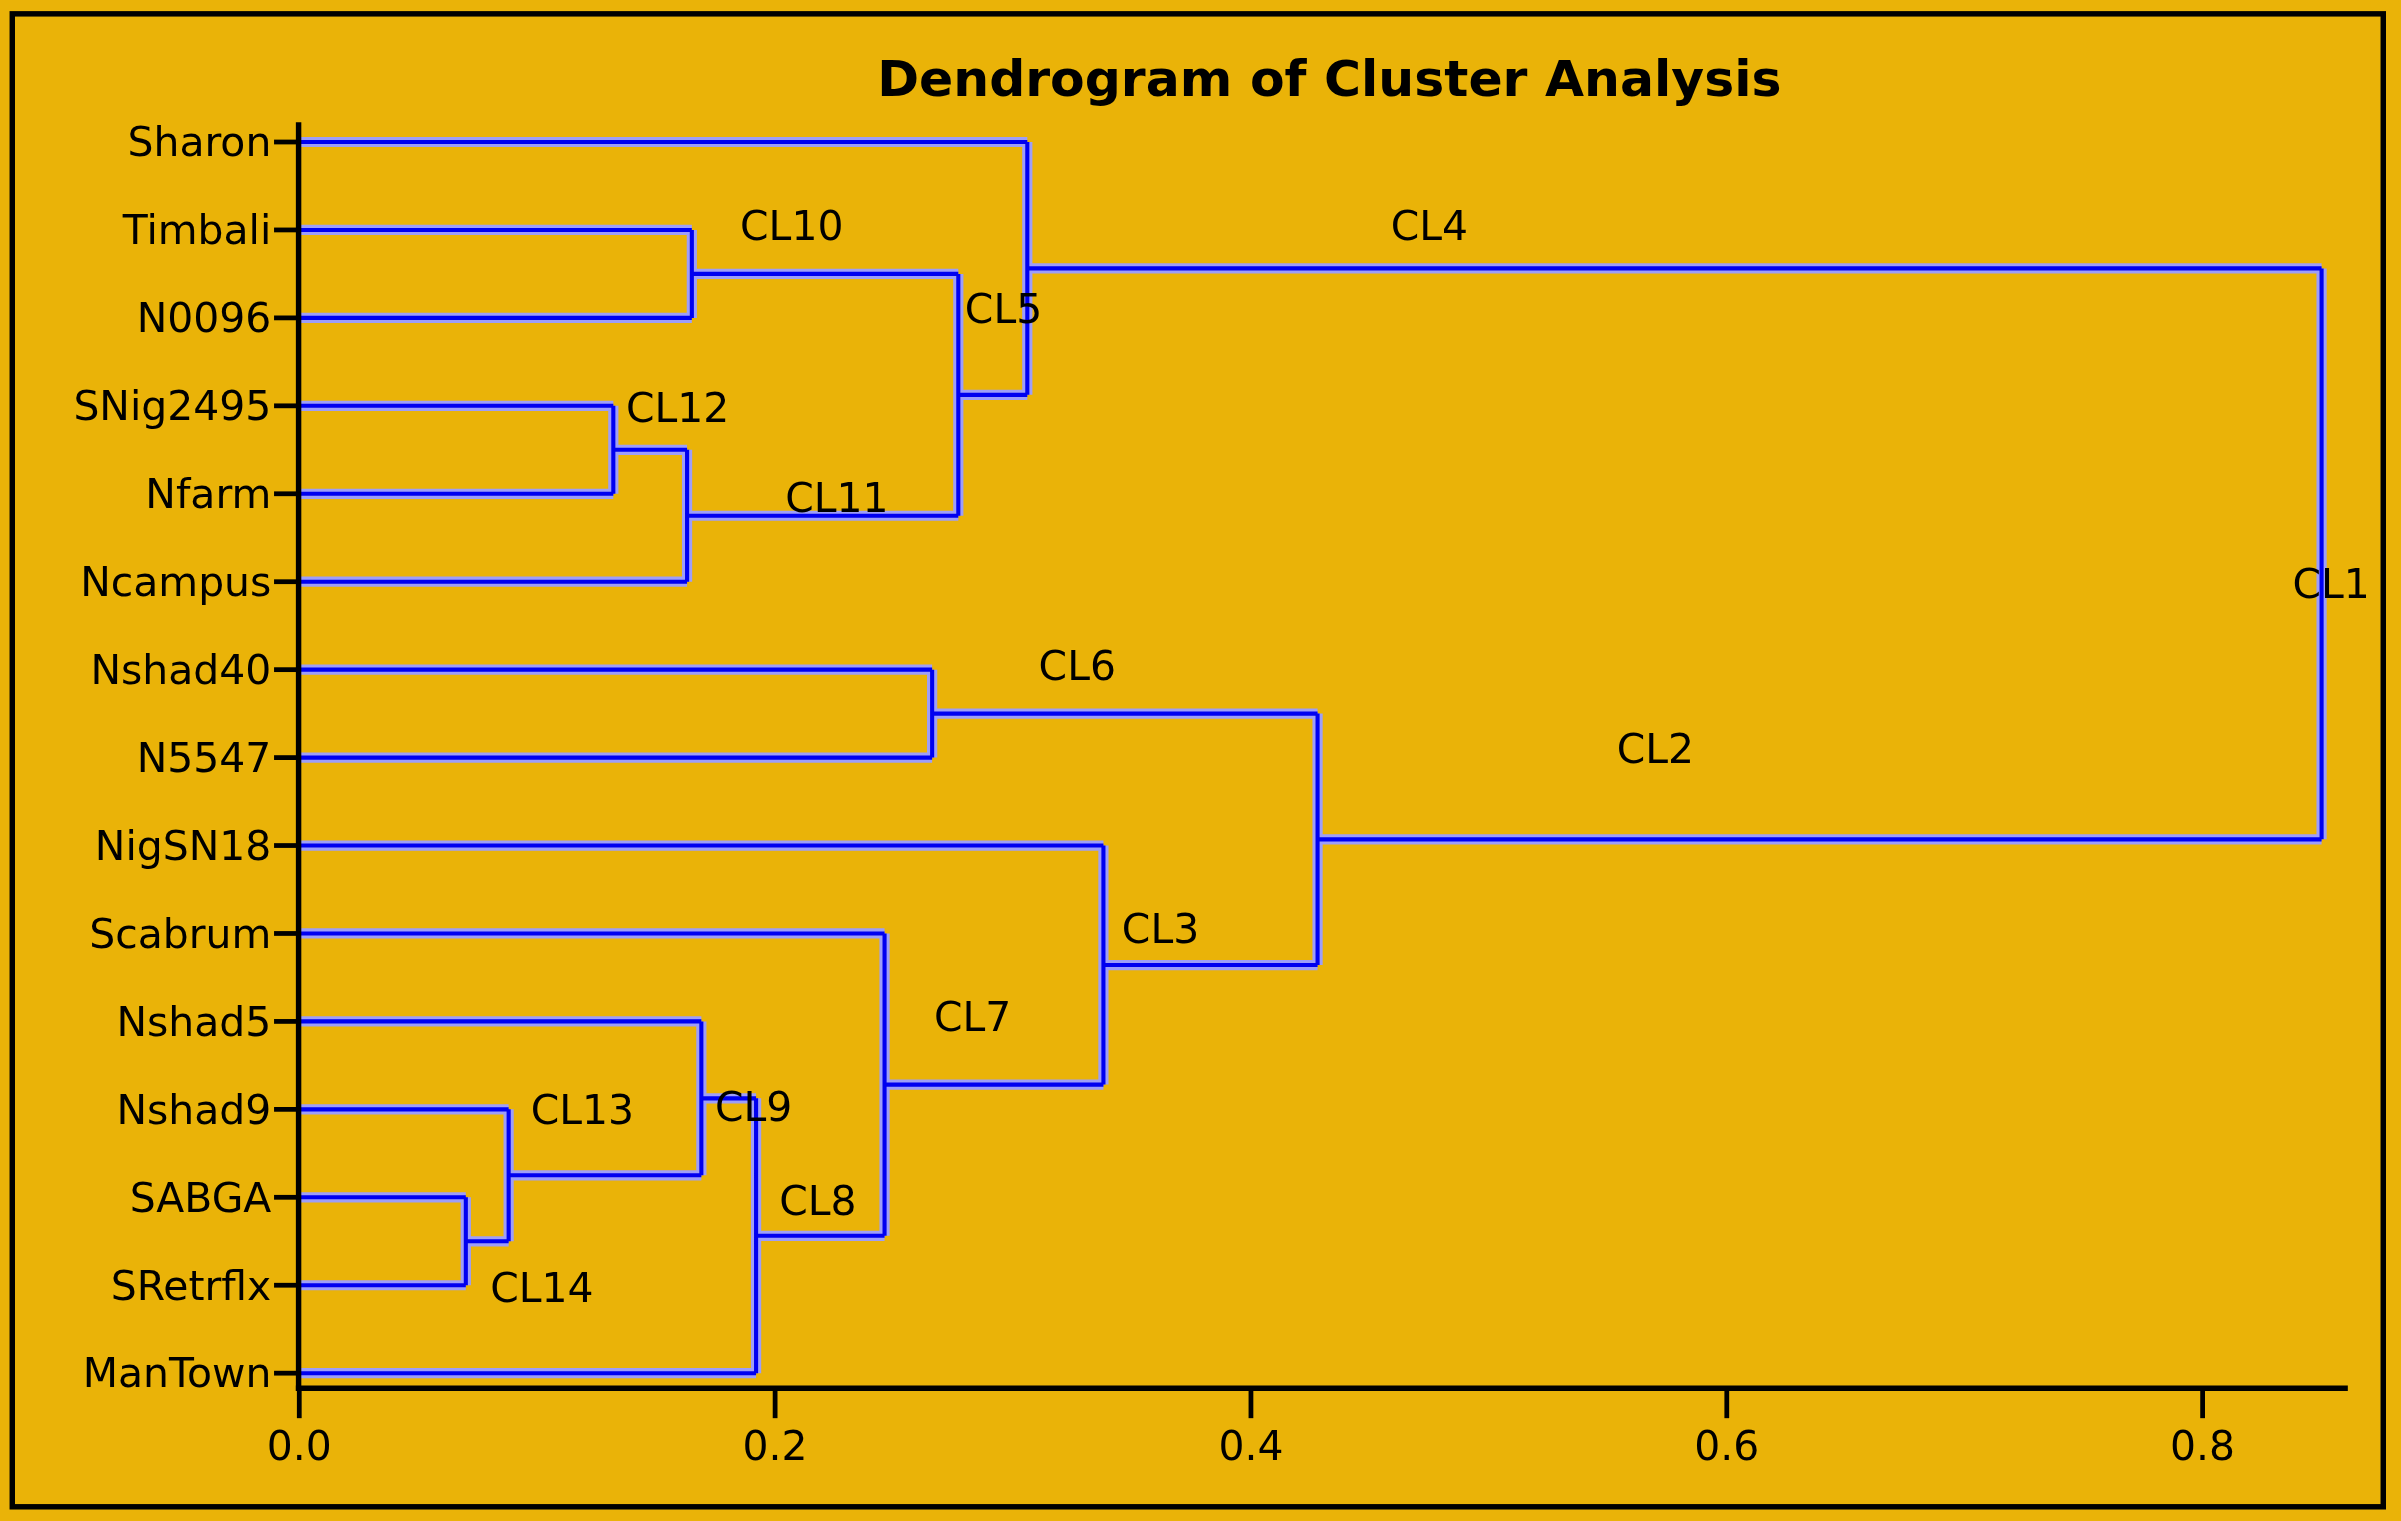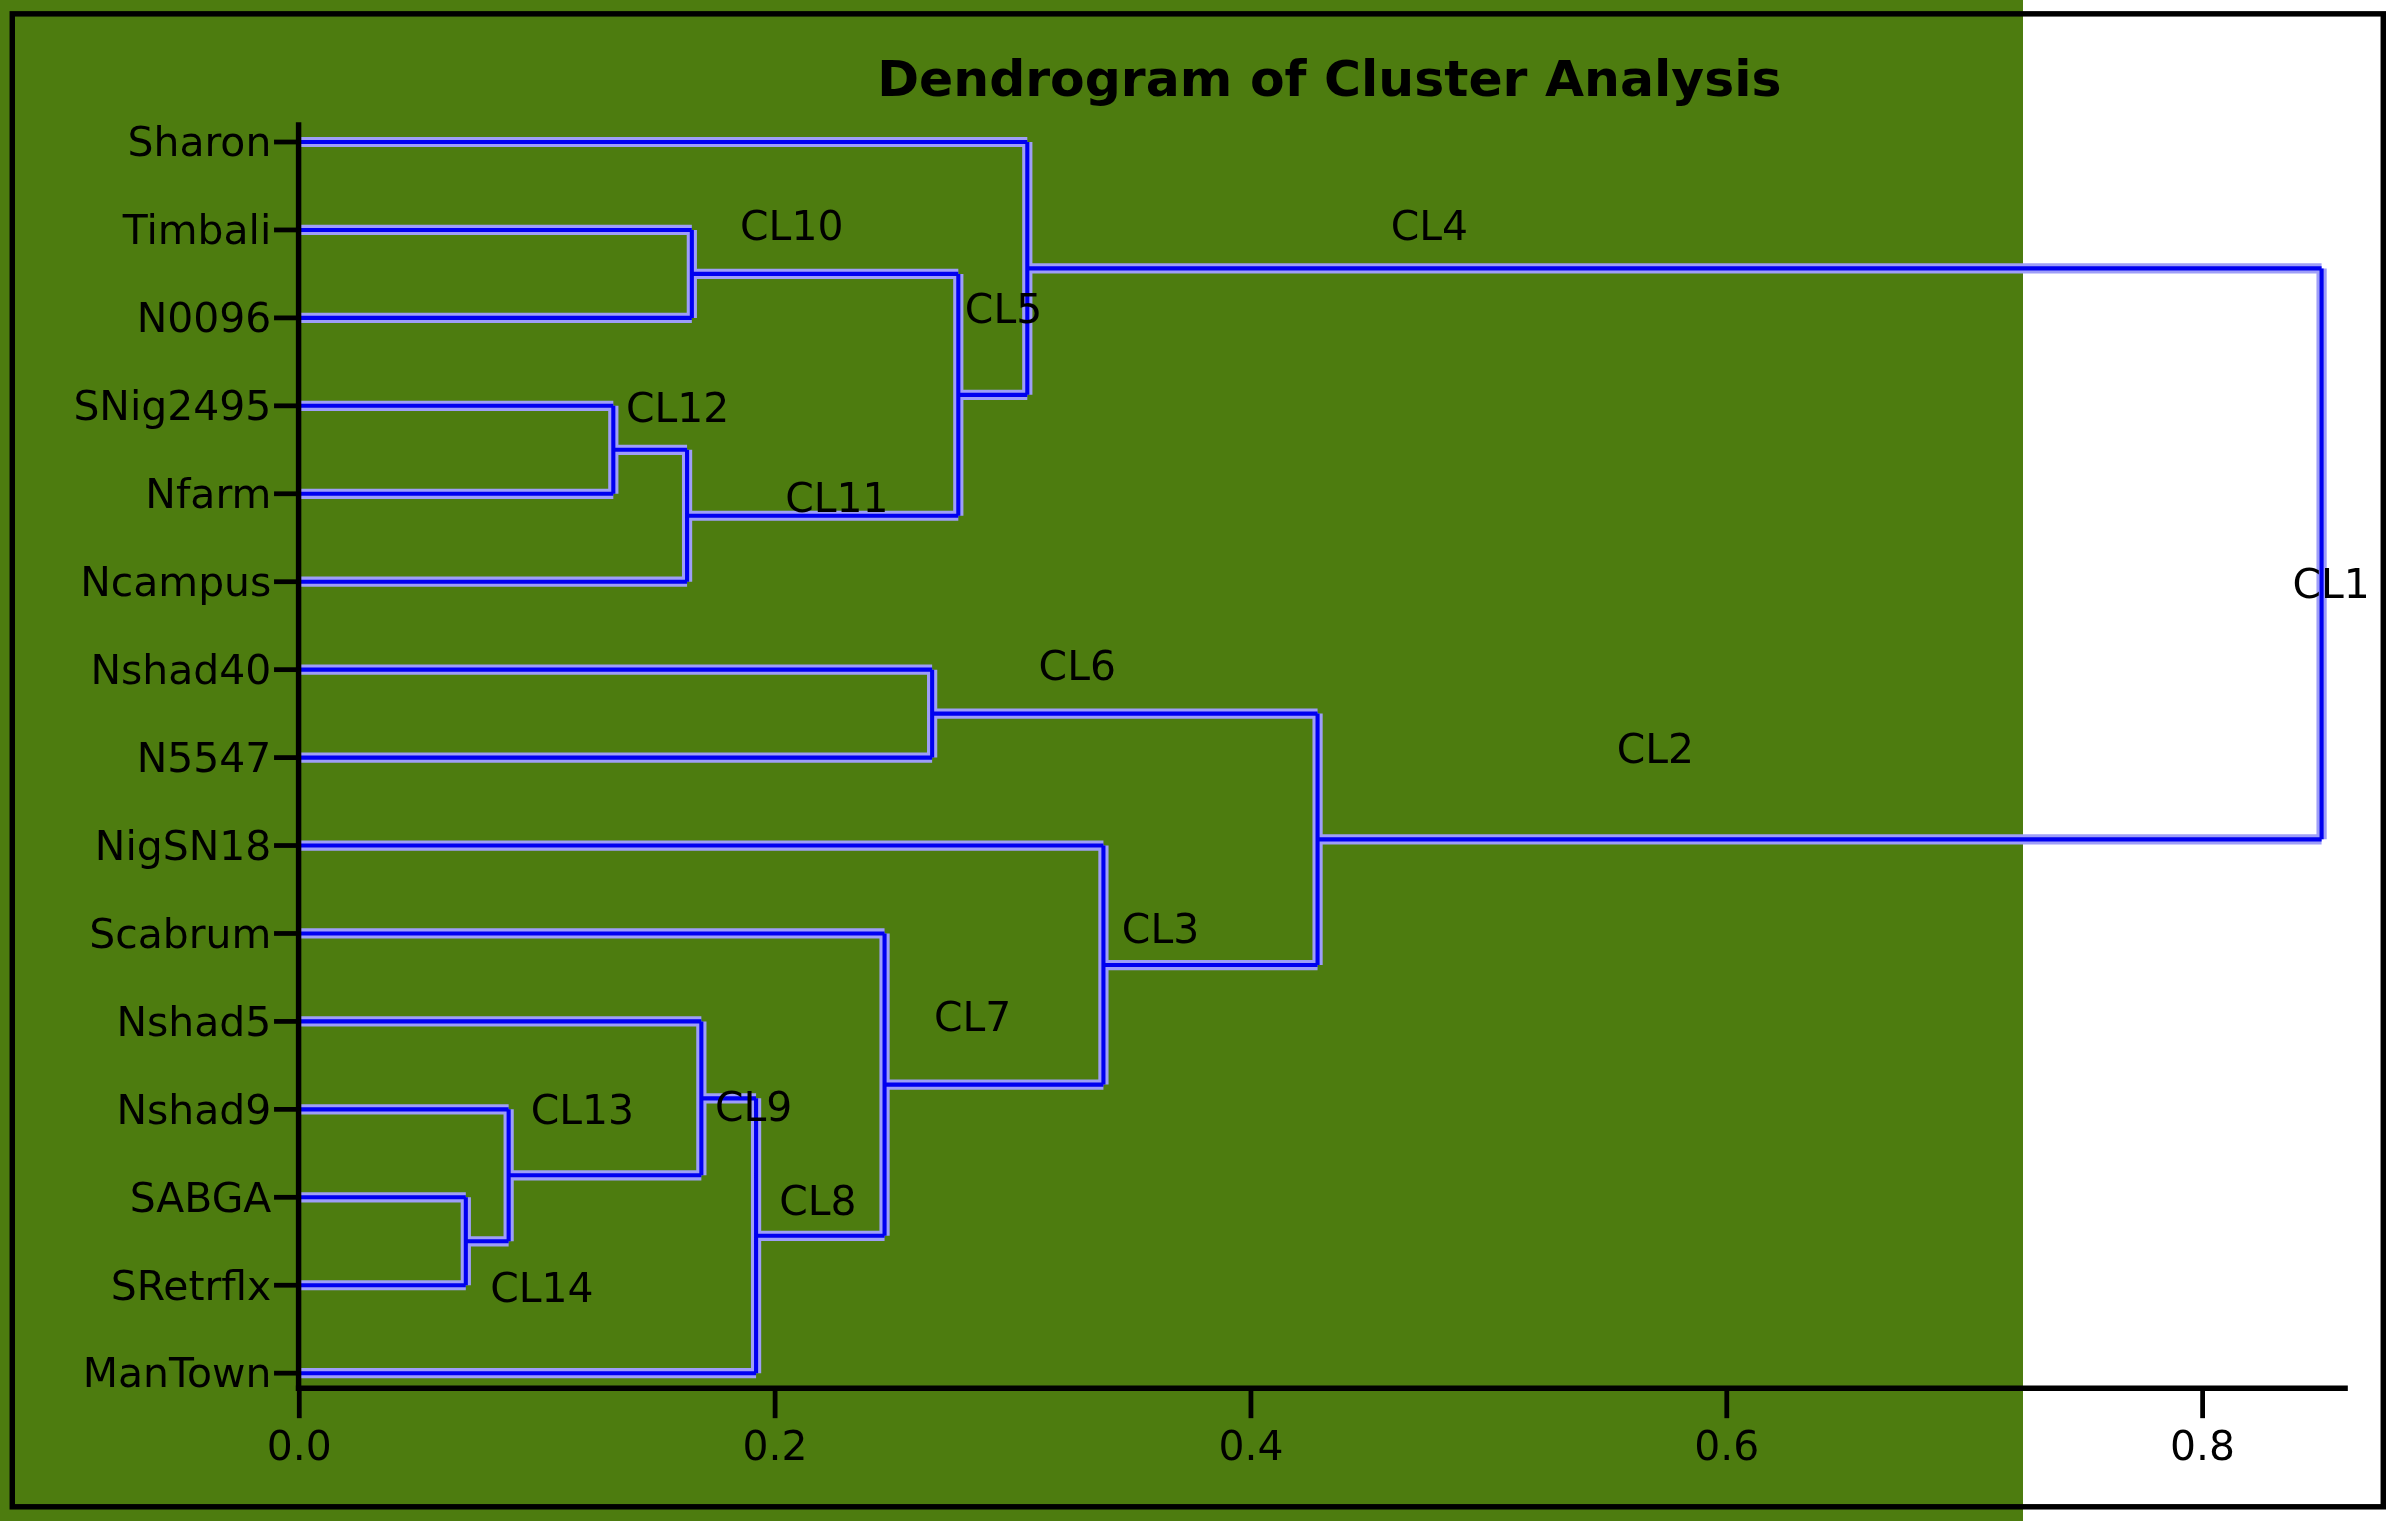--- a/index.html
+++ b/index.html
@@ -2,23 +2,23 @@
 <html style="font-size:11px"><head>
 <meta charset="utf-8">
 <style>
   html, body {
     margin: 0;
     padding: 0;
     background: #ffffff;
   }
   .figure {
     position: relative;
-    width: 2023px;
+    width: 2401px;
     height: 1522px;
-    background: #4d7c0f;
+    background: #eab308;
   }
   svg {
     display: block;
     font-family: "DejaVu Sans", "Liberation Sans", sans-serif;
   }
   .frame {
     fill: none;
     stroke: #000000;
     stroke-width: 8;
   }

